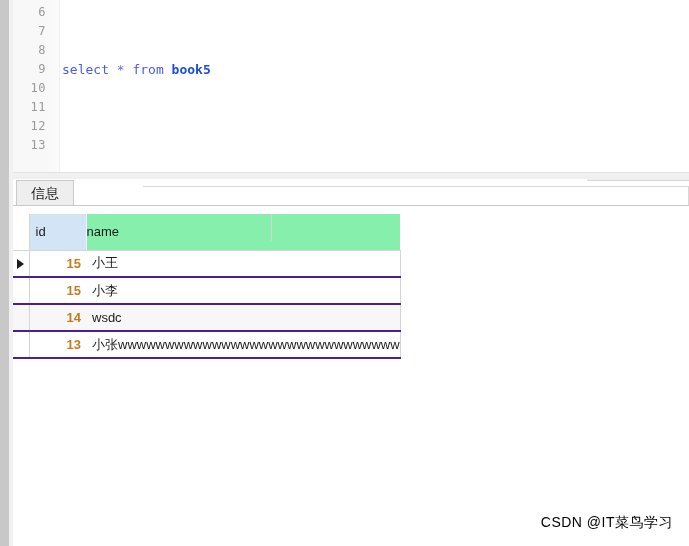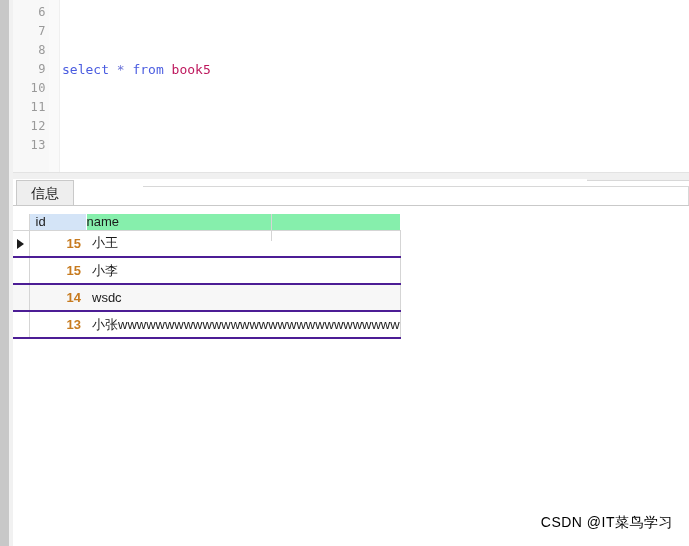--- a/index.html
+++ b/index.html
@@ -75,21 +75,21 @@
   }
   .code-text {
     position: absolute;
     left: 49px; top: 0;
     font-family: "DejaVu Sans Mono", monospace;
     font-size: 13px;
     white-space: pre;
   }
   .tok-kw { color: #4a5ce0; }
   .tok-op { color: #6b73d8; }
-  .tok-id { color: #be185d; font-weight: normal; }
+  .tok-id { color: #1d4ed8; font-weight: bold; }
 
   
   .pane-divider {
     position: absolute;
     left: 13px; top: 172px;
     width: 676px; height: 7px;
     background: #f0f0f0;
     border-top: 1px solid #e3e3e3;
     border-bottom: 1px solid #d8d8d8;
   }
@@ -164,21 +164,21 @@
     box-sizing: border-box;
     overflow: hidden;
     white-space: nowrap;
   }
 
   .col-marker { width: 16px; }
   .col-id     { width: 57px; }
   .col-name   { width: 185px; }
 
   .grid thead th {
-    height: 16px;
+    height: 36px;
     background: #ffffff;
     border-bottom: 1px solid #d5d5d5;
     font-weight: normal;
     text-align: left;
     vertical-align: middle;
   }
   .grid thead th.h-marker {
     background: #ffffff;
     border-right: 1px solid #d5d5d5;
   }

